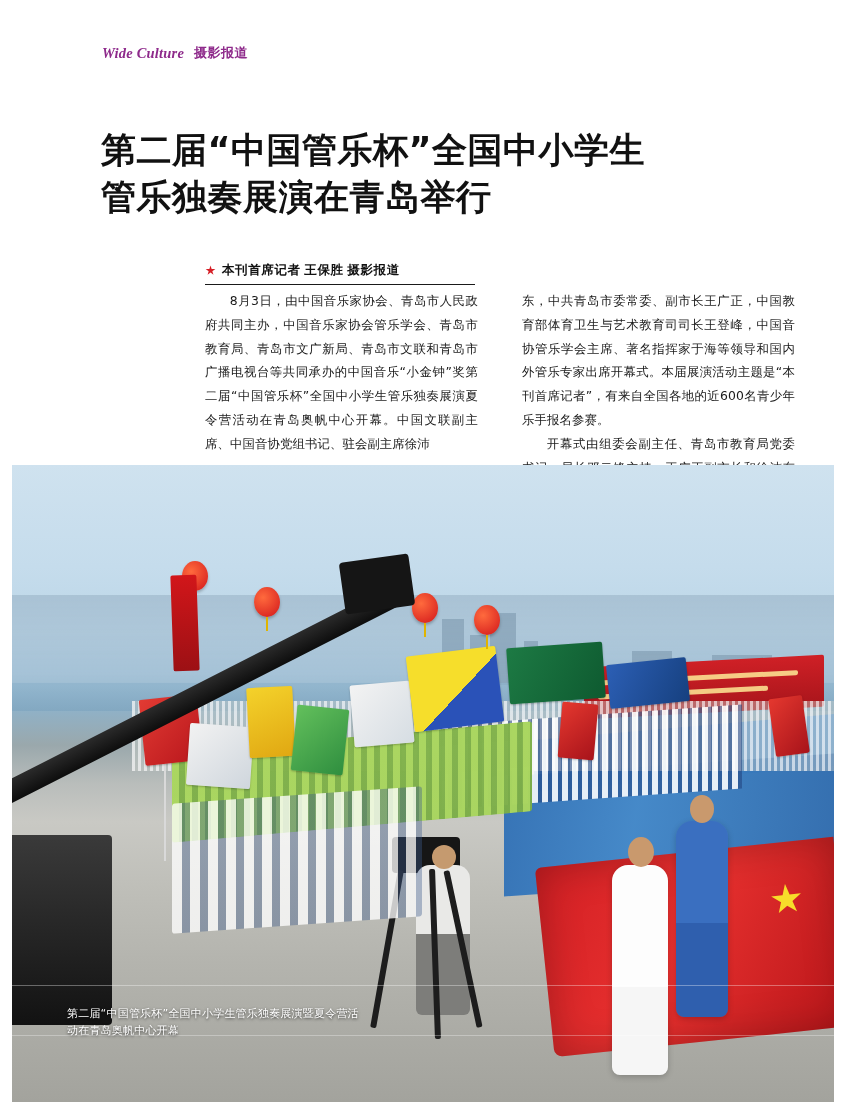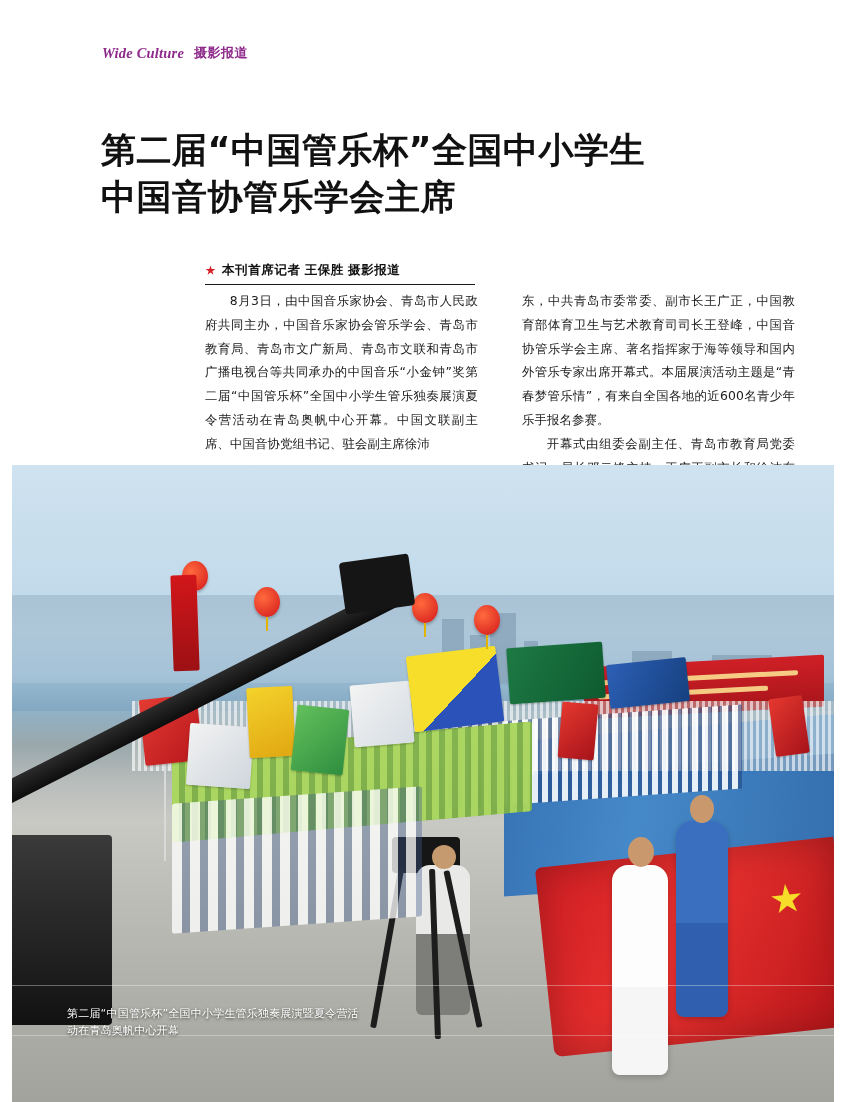--- a/index.html
+++ b/index.html
@@ -77,21 +77,21 @@
     gap: 6px;
     padding-bottom: 5px;
     border-bottom: 1.6px solid #1a1a1a;
   }
   .byline .star {
     color: #d61f26;
     font-size: 11px;
     line-height: 1;
   }
   .byline .byline-text {
-    font-family: Liberation Sans, sans-serif;
+    font-family: Liberation Serif, serif;
     font-weight: bold;
     font-size: 12.5px;
     color: #111111;
     letter-spacing: 0.6px;
   }
 
   
   .cols {
     position: absolute;
     left: 205px;
@@ -392,34 +392,34 @@
 
 <div class="page">
 
   <div class="runhead">
     <span class="runhead-en">Wide Culture</span>
     <span class="runhead-cn">摄影报道</span>
   </div>
 
   <h1 class="headline">
     <span class="line">第二届“中国管乐杯”全国中小学生</span>
-    <span class="line">中国音协管乐学会主席</span>
+    <span class="line">管乐独奏展演在青岛举行</span>
   </h1>
 
   <div class="byline">
     <span class="star">★</span>
     <span class="byline-text">本刊首席记者  王保胜  摄影报道</span>
   </div>
 
   <div class="cols">
     <div class="col">
       <p class="indent">8月3日，由中国音乐家协会、青岛市人民政府共同主办，中国音乐家协会管乐学会、青岛市教育局、青岛市文广新局、青岛市文联和青岛市广播电视台等共同承办的中国音乐“小金钟”奖第二届“中国管乐杯”全国中小学生管乐独奏展演夏令营活动在青岛奥帆中心开幕。中国文联副主席、中国音协党组书记、驻会副主席徐沛</p>
     </div>
     <div class="col">
-      <p>东，中共青岛市委常委、副市长王广正，中国教育部体育卫生与艺术教育司司长王登峰，中国音协管乐学会主席、著名指挥家于海等领导和国内外管乐专家出席开幕式。本届展演活动主题是“青春梦管乐情”，有来自全国各地的近600名青少年乐手报名参赛。</p>
+      <p>东，中共青岛市委常委、副市长王广正，中国教育部体育卫生与艺术教育司司长王登峰，中国音协管乐学会主席、著名指挥家于海等领导和国内外管乐专家出席开幕式。本届展演活动主题是“本刊首席记者”，有来自全国各地的近600名青少年乐手报名参赛。</p>
       <p class="indent">开幕式由组委会副主任、青岛市教育局党委书记、局长邓云锋主持。王广正副市长和徐沛东书记先后发表了热情洋溢的讲话，对该活动在促</p>
     </div>
   </div>
 
   <div class="photo-wrap">
     <div class="photo">
 
       <div class="skyline">
         <div class="bldg" style="left:430px;width:22px;height:66px;"></div>
         <div class="bldg" style="left:458px;width:16px;height:50px;"></div>

